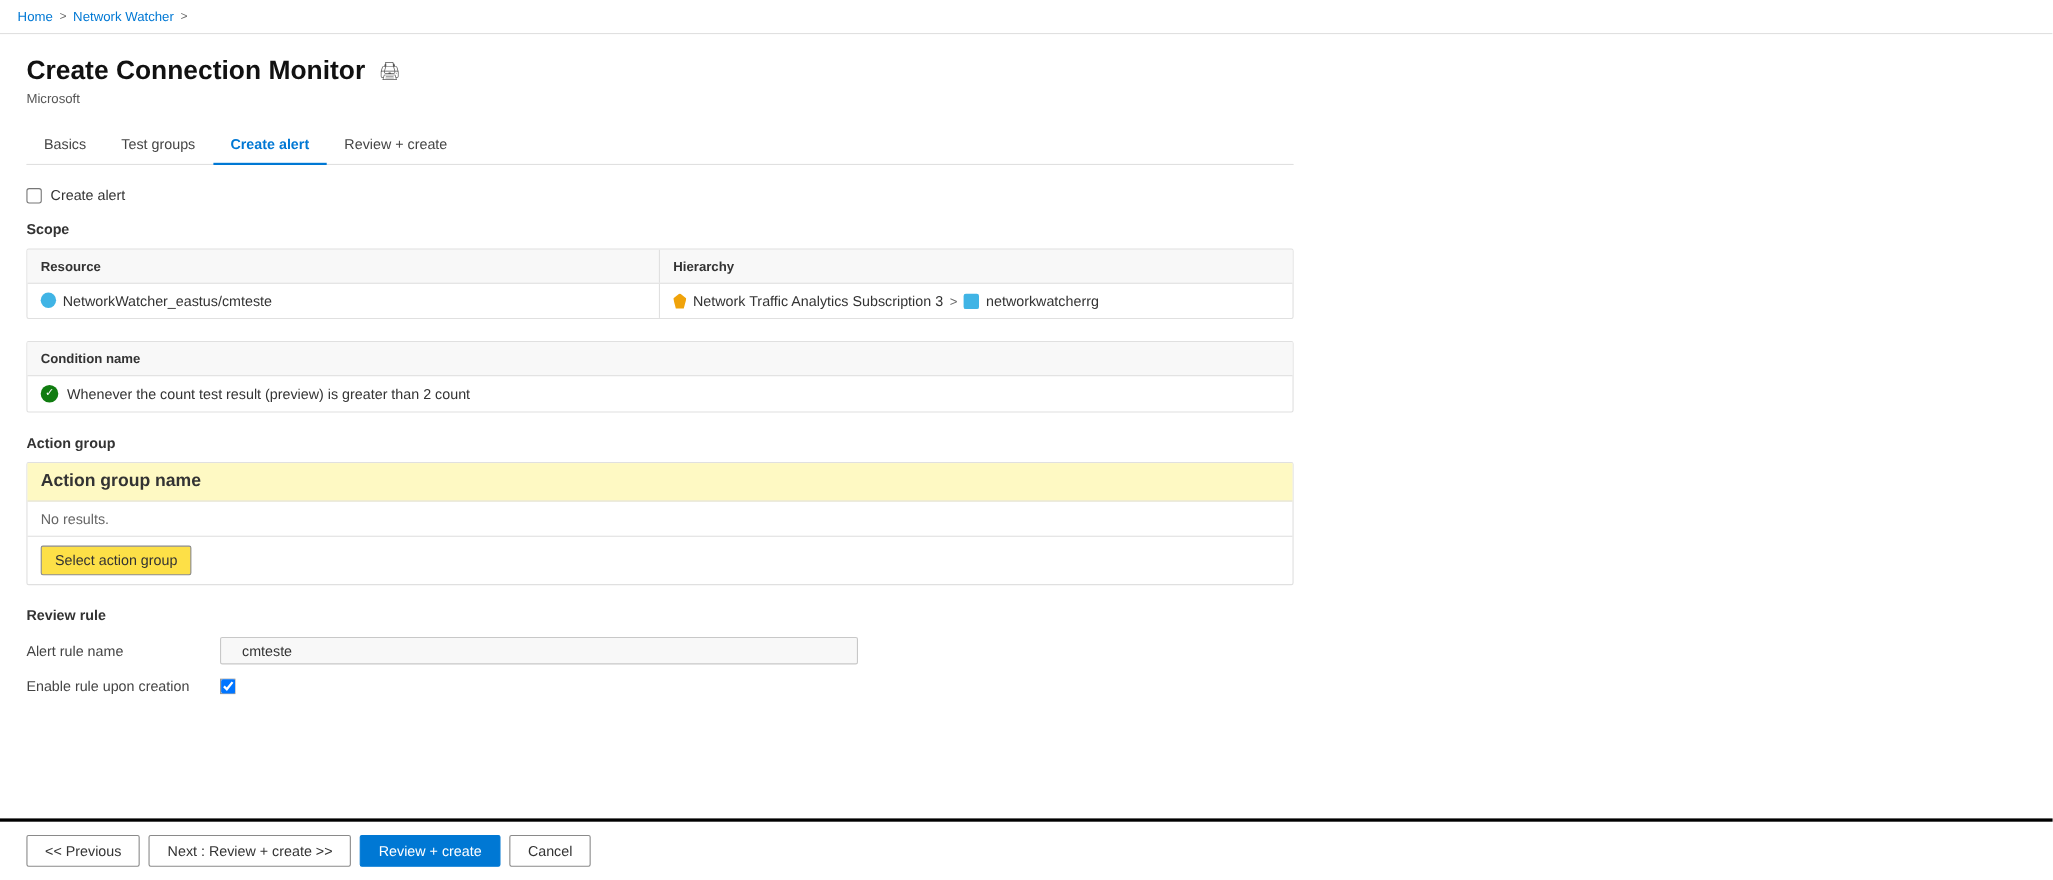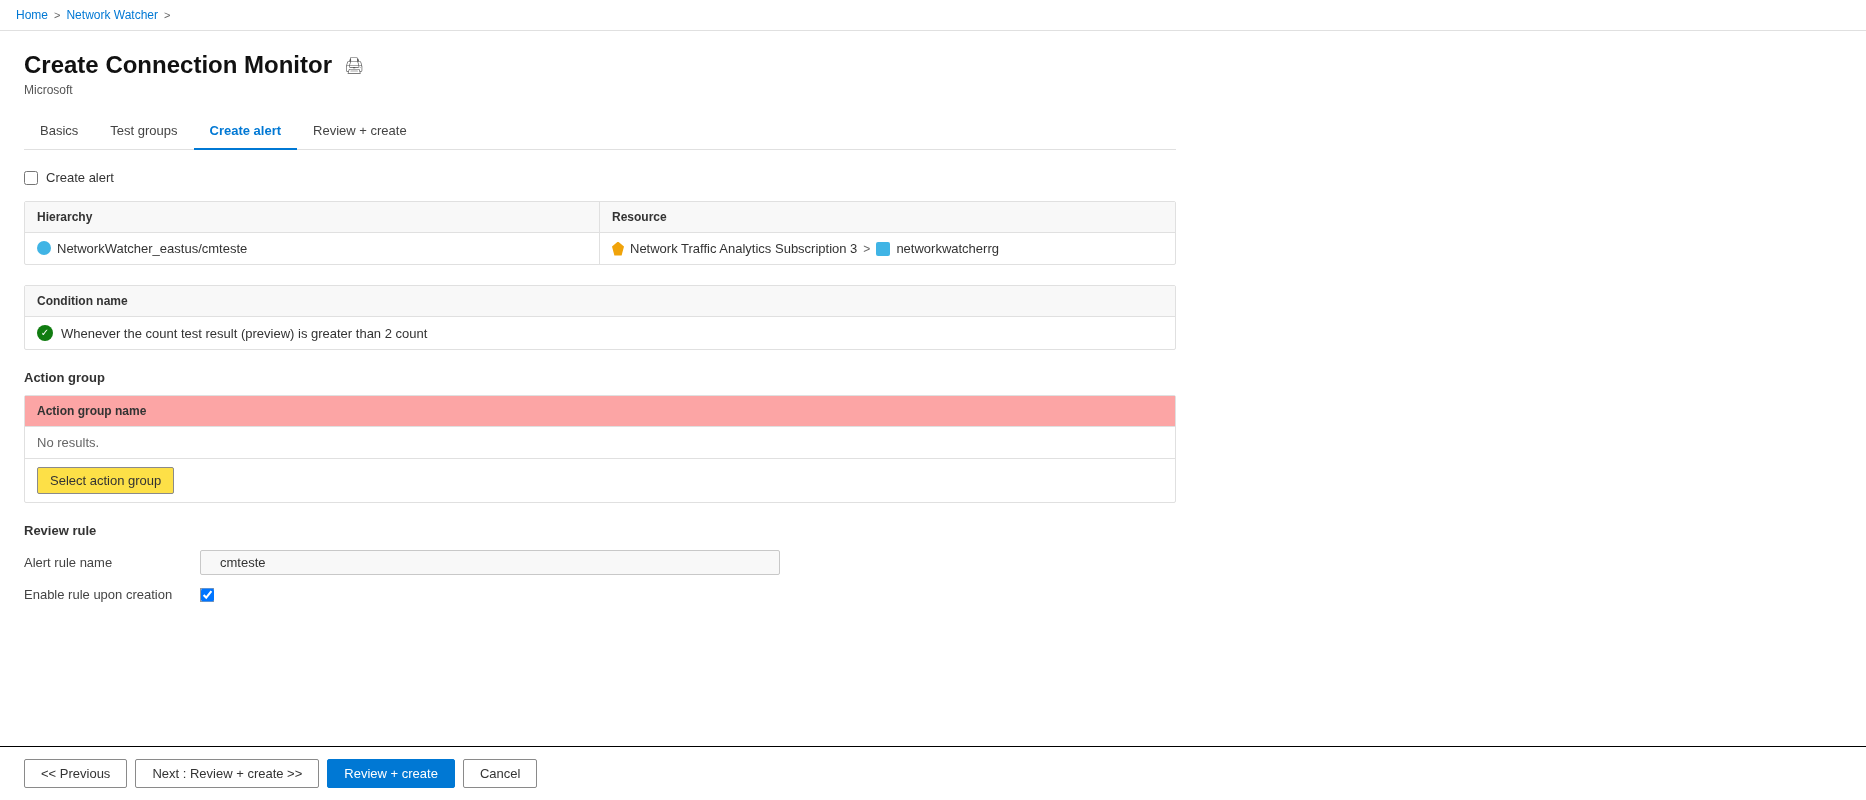--- a/index.html
+++ b/index.html
@@ -179,23 +179,23 @@
       font-weight: 600;
       color: #333;
       margin-bottom: 10px;
     }
     .action-group-box {
       border: 1px solid #e0e0e0;
       border-radius: 2px;
     }
     .action-group-header {
       padding: 8px 12px;
-      background: #fca5a5;
-      border-bottom: 1px solid #e0e0e0;
-      font-size: 12px;
+      background: #fef9c3;
+      border-bottom: 1px solid #e0e0e0;
+      font-size: 16px;
       font-weight: 600;
     }
     .action-group-row {
       padding: 8px 12px;
       font-size: 13px;
       color: #666;
       border-bottom: 1px solid #e0e0e0;
     }
     .action-group-btn-row {
       padding: 8px 12px;
@@ -255,21 +255,21 @@
       width: 14px;
       height: 14px;
     }
     
     .footer-bar {
       position: fixed;
       bottom: 0;
       left: 0;
       right: 0;
       background: #fff;
-      border-top: 1px solid #000000;
+      border-top: 3px solid #000000;
       padding: 12px 24px;
       display: flex;
       align-items: center;
       gap: 8px;
     }
     .btn-secondary {
       padding: 6px 16px;
       background: #fff;
       border: 1px solid #8a8a8a;
       border-radius: 2px;
@@ -357,24 +357,25 @@
     <div class="tab active">Create alert</div>
     <div class="tab">Review + create</div>
   </div>
 
   <div class="checkbox-row">
     <input type="checkbox" id="create-alert-cb" style="">
     <label class="checkbox-label" for="create-alert-cb">Create alert</label>
   </div>
 
   <div class="section">
+    <div class="scope-label">Scope</div>
     <div class="scope-grid">
       <div class="scope-grid-header">
+        <div class="scope-grid-header-cell">Resource</div>
         <div class="scope-grid-header-cell">Hierarchy</div>
-        <div class="scope-grid-header-cell">Resource</div>
       </div>
       <div class="scope-grid-row">
         <div class="scope-grid-cell">
           <span class="icon-network-watcher"></span>
           <span>NetworkWatcher_eastus/cmteste</span>
         </div>
         <div class="scope-grid-cell hierarchy-cell">
           <span class="icon-subscription"></span>
           <span>Network Traffic Analytics Subscription 3</span>
           <span class="hierarchy-separator">&gt;</span>

